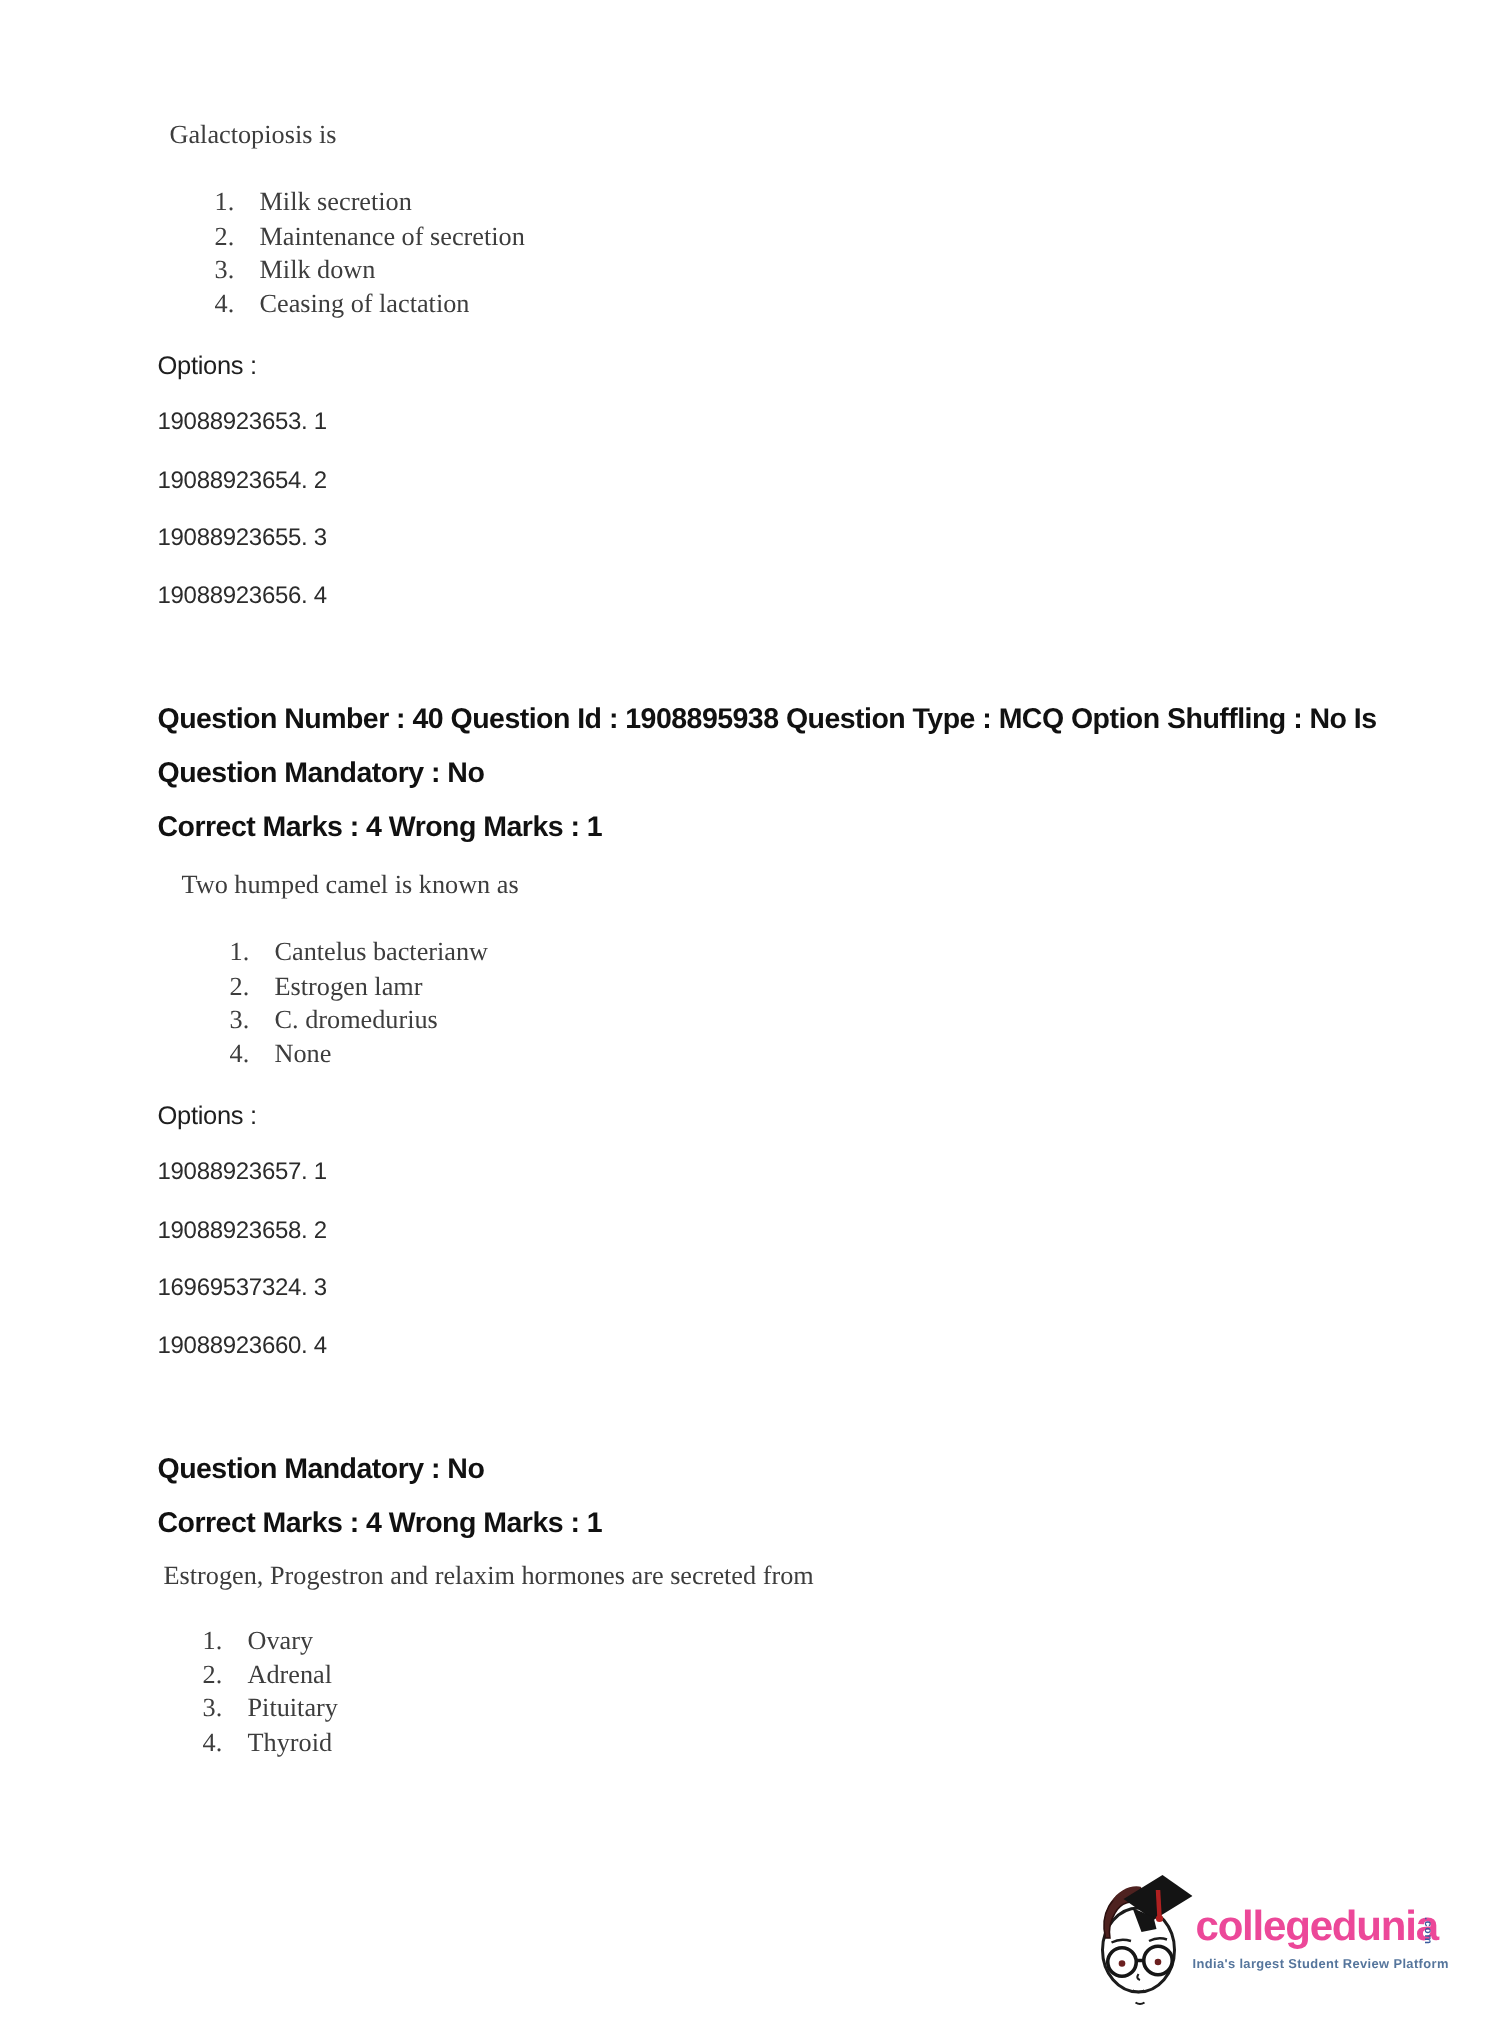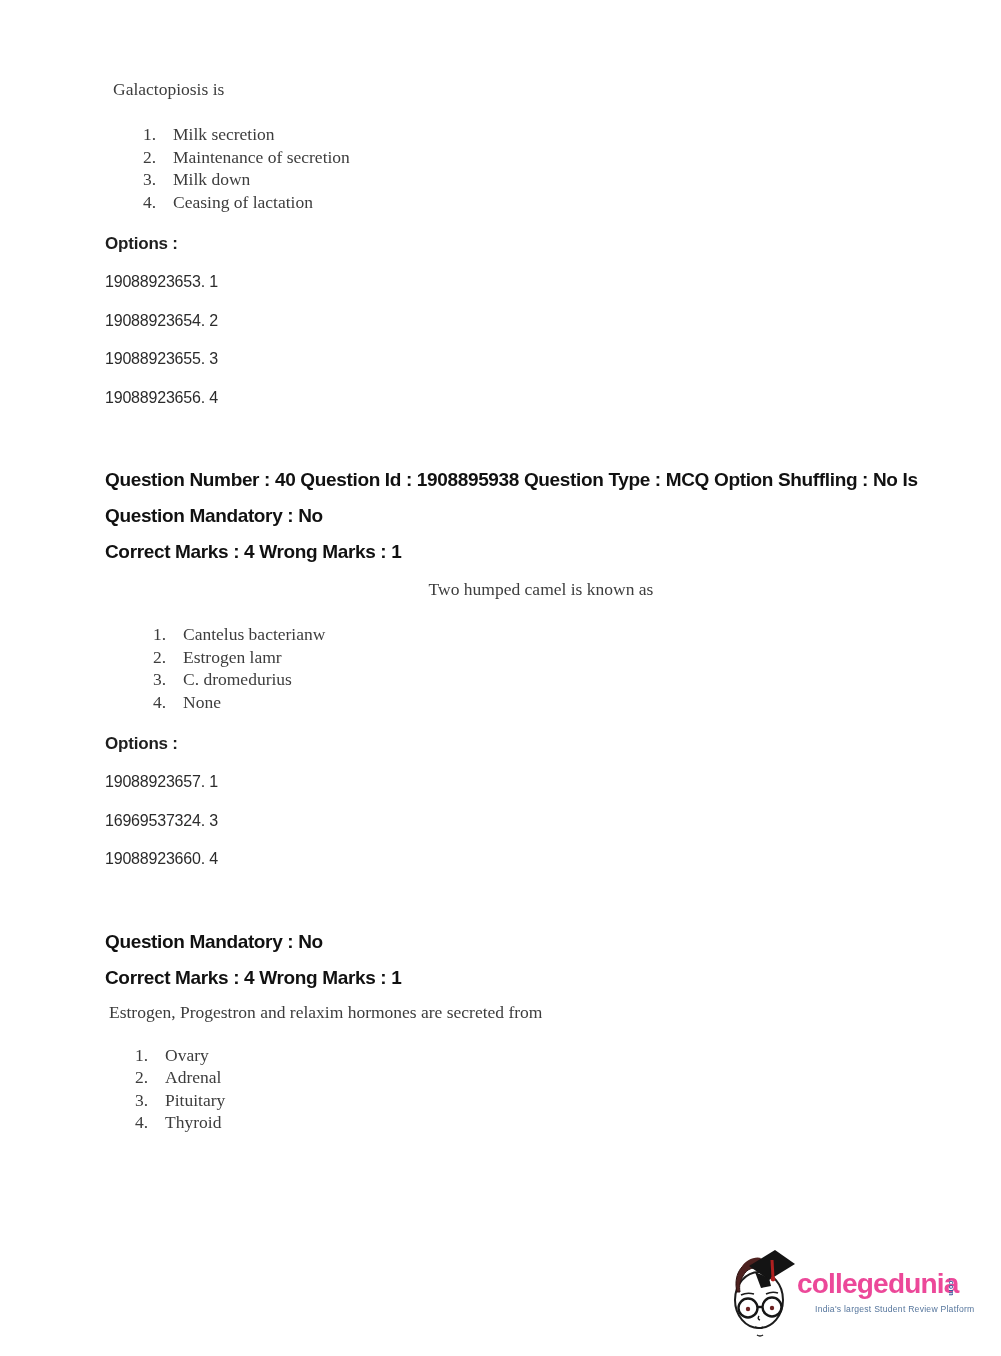--- a/index.html
+++ b/index.html
@@ -18,21 +18,21 @@
   }
 
   
   .q-body {
     font-family: "Liberation Serif", serif;
     font-size: 17.5px;
     line-height: 22px;
     color: #3d3d3d;
     margin: 0 0 0 8px;
   }
-  .q-body.shift { margin-left: 16px; text-align: center; }
+  .q-body.shift { margin-left: 16px; }
   .q-body.shift2 { margin-left: 4px; }
 
   ol.choices {
     list-style: none;
     margin: 23px 0 0 38px;
     padding: 0;
     font-family: "Liberation Serif", serif;
     font-size: 17.5px;
     color: #3d3d3d;
   }
@@ -42,21 +42,21 @@
   }
   ol.choices .num {
     width: 30px;
     flex: 0 0 30px;
   }
 
   .options-label {
     margin: 22px 0 0 0;
     font-size: 17px;
     line-height: 17px;
-    font-weight: bold;
+    font-weight: normal;
     color: #1e1e1e;
     letter-spacing: -0.2px;
   }
   .opt-row {
     margin: 21px 0 0 0;
     font-size: 16px;
     line-height: 17.5px;
     color: #2b2b2b;
     letter-spacing: -0.2px;
   }
@@ -102,24 +102,24 @@
     left: 224px;
     top: 32px;
     font-size: 7px;
     font-weight: bold;
     transform: rotate(90deg);
     transform-origin: left top;
     letter-spacing: 0.5px;
   }
   .logo .tagline {
     position: absolute;
-    left: 84px;
+    left: 64px;
     top: 58px;
     font-size: 8.6px;
-    font-weight: normal;
+    font-weight: bold;
     letter-spacing: 0.25px;
     white-space: nowrap;
   }
 </style>
 </head>
 <body>
 
 <div class="content">
 
   <section class="q-block">
@@ -169,20 +169,21 @@
         <span class="num">3.</span>
         <span>C. dromedurius</span>
       </li>
       <li>
         <span class="num">4.</span>
         <span>None</span>
       </li>
     </ol>
     <p class="options-label">Options :</p>
     <p class="opt-row">19088923657. 1</p>
+    <p class="opt-row">19088923658. 2</p>
     <p class="opt-row">16969537324. 3</p>
     <p class="opt-row">19088923660. 4</p>
   </section>
 
   <section class="q-block with-header">
     <div class="q-header tight">
       <p>Question Mandatory : No</p>
       <p>Correct Marks : 4 Wrong Marks : 1</p>
     </div>
     <p class="q-body shift2">Estrogen, Progestron and relaxim hormones are secreted from</p>

